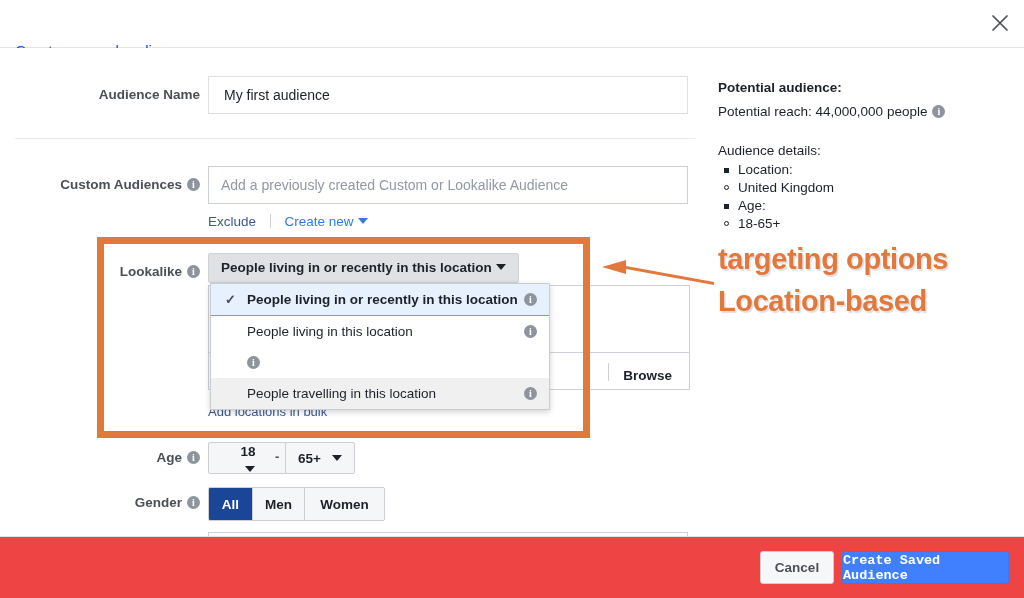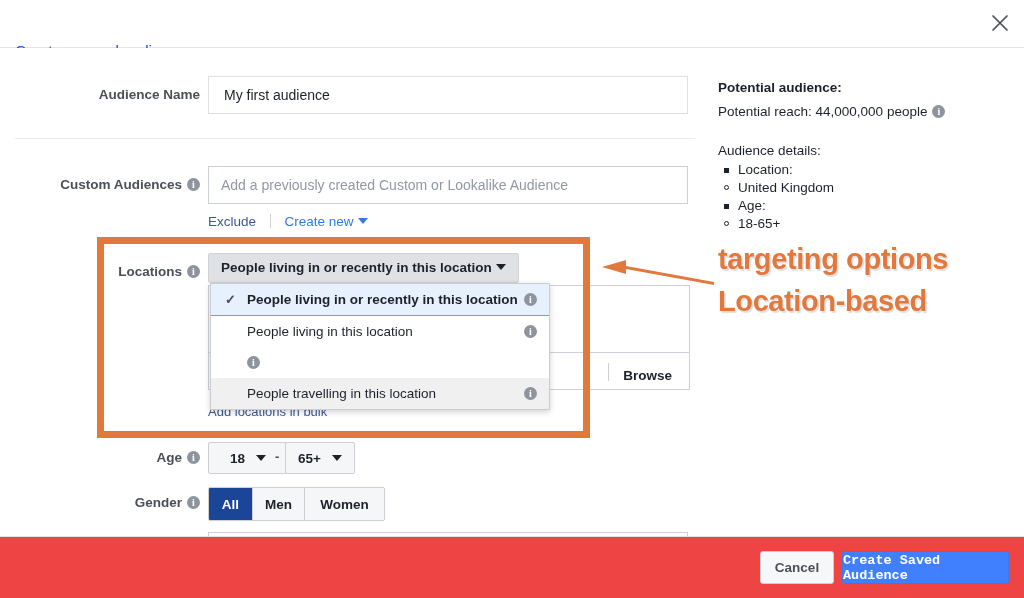--- a/index.html
+++ b/index.html
@@ -436,21 +436,21 @@
       <div class="text-field placeholder light-border" style="top:0;">Add a previously created Custom or Lookalike Audience</div>
       <div class="link-row" style="top:48px;">
         <span class="link">Exclude</span>
         <span class="link-sep"></span>
         <span class="link bright"><span>Create new</span><i class="caret-down"></i></span>
       </div>
     </div>
 
     <div class="row" style="top:204px;">
       <div class="row-label" style="top:12px;">
-        <span>Locations</span><span class="info-icon">i</span>
+        <span>Lookalike</span><span class="info-icon">i</span>
       </div>
     </div>
 
     <div class="locations-card" style="top:237px; height:105px;">
       <div class="card-split" style="top:66px;"></div>
       <div class="browse-bar" style="top:67px;">
         <div class="browse-sep"></div>
         <div class="browse-label">Browse</div>
       </div>
     </div>
@@ -484,21 +484,21 @@
         <span class="info-icon plain">i</span>
       </div>
     </div>
 
     <div class="link-row link" style="top:356px; font-size:13px;">Add locations in bulk</div>
 
     <div class="row" style="top:394px;">
       <div class="row-label" style="top:8px;">
         <span>Age</span><span class="info-icon">i</span>
       </div>
-      <div class="pill" style="left:208px; top:0; width:80px;">
+      <div class="pill" style="left:208px; top:0; width:80px;flex-direction:column;">
         <span>18</span>
           <i class="caret-down"></i>
       </div>
       <div class="dash" style="left:275px; top:7px;">-</div>
       <div class="pill" style="left:285px; top:0; width:70px;">
         <span>65+</span>
           <i class="caret-down"></i>
       </div>
     </div>
 

